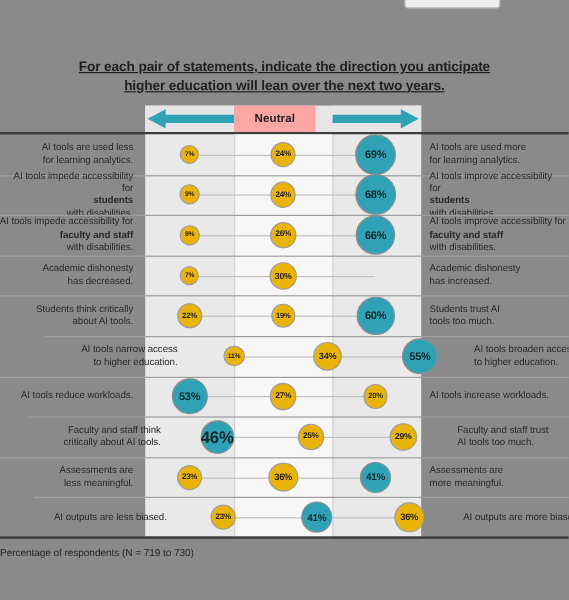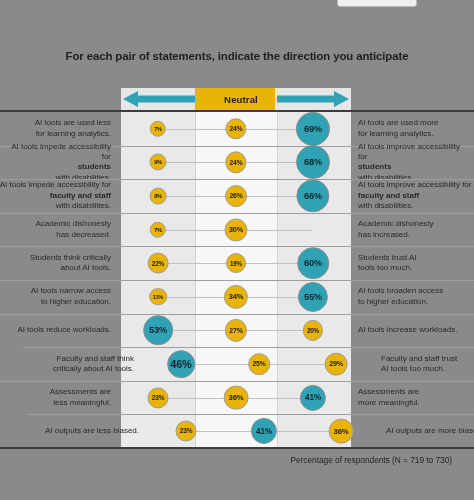--- a/index.html
+++ b/index.html
@@ -43,20 +43,21 @@
     position: absolute;
     left: 0;
     top: 49px;
     width: 474px;
     text-align: center;
     color: #1f1f1f;
     font-size: 11.4px;
     font-weight: bold;
     line-height: 15.5px;
     letter-spacing: -0.1px;
+    text-decoration: underline;
   }
   #title .tline { display: block; }
 
   
   #arrow-bar {
     position: absolute;
     left: 121px;
     top: 88px;
     width: 230px;
     height: 22px;
@@ -73,29 +74,28 @@
   #arrow-right { right: 0; }
 
   .arrow-svg { display: block; }
 
   #neutral-box {
     position: absolute;
     left: 74px;
     top: 0;
     width: 68px;
     height: 22px;
-    background: #eab308;
+    background: #fca5a5;
     display: flex;
     align-items: center;
     justify-content: center;
     color: #1f1f1f;
     font-size: 9.6px;
     font-weight: bold;
     letter-spacing: 0.1px;
-    padding-left: 12px;
   }
 
   
   .rule {
     position: absolute;
     left: 0;
     width: 474px;
     height: 2px;
     background: #3d3d3d;
   }
@@ -206,36 +206,37 @@
     background: #2fa3b5;
     border: 1.3px solid #8d8d8d;
     color: #10252a;
   }
 
   
   #footer {
     position: absolute;
     left: 0;
     top: 455px;
-    width: 452px;
-    text-align: right;
+    width: 380px;
+    text-align: left;
     color: #252525;
     font-size: 8.4px;
     letter-spacing: -0.05px;
   }
 </style>
 </head>
 <body>
 
 <div id="top-clip"></div>
 
 <div id="figure">
 
   <div id="title">
     <span class="tline">For each pair of statements, indicate the direction you anticipate</span>
+    <span class="tline">higher education will lean over the next two years.</span>
   </div>
 
   <div id="arrow-bar">
     <div class="arrow-half" id="arrow-left">
       <svg class="arrow-svg" width="74" height="22" viewBox="0 0 74 22" aria-hidden="true">
         <polygon points="2,11 17,3 17,7.6 74,7.6 74,14.4 17,14.4 17,19" fill="#2fa3b5"></polygon>
       </svg>
     </div>
     <div id="neutral-box">Neutral</div>
     <div class="arrow-half" id="arrow-right">
@@ -291,21 +292,21 @@
       </div>
       <div class="row" style="top: 246.4px;">
         <div class="rowline"></div>
         <div class="side-text side-left">Students think critically<br>about AI tools.</div>
         <div class="side-text side-right">Students trust AI<br>tools too much.</div>
         <div class="connector"></div>
         <div class="bubble gray" style="left: 158px; width: 20.77px; height: 20.77px; font-size: 6.54255px;">22%</div>
         <div class="bubble gray" style="left: 236px; width: 19.915px; height: 19.915px; font-size: 6.27323px;">19%</div>
         <div class="bubble teal" style="left: 313px; width: 31.6px; height: 31.6px; font-size: 9.2px;">60%</div>
       </div>
-      <div class="row" style="top: 280px;">
+      <div class="row" style="top: 280px; margin-left: 37px;">
         <div class="rowline"></div>
         <div class="side-text side-left">AI tools narrow access<br>to higher education.</div>
         <div class="side-text side-right">AI tools broaden access<br>to higher education.</div>
         <div class="connector"></div>
         <div class="bubble gray" style="left: 158px; width: 17.635px; height: 17.635px; font-size: 5.6px;">11%</div>
         <div class="bubble gray" style="left: 236px; width: 24.19px; height: 24.19px; font-size: 7.61985px;">34%</div>
         <div class="bubble teal" style="left: 313px; width: 30.175px; height: 30.175px; font-size: 9.2px;">55%</div>
       </div>
       <div class="row" style="top: 313.6px;">
         <div class="rowline"></div>
@@ -314,21 +315,21 @@
         <div class="connector"></div>
         <div class="bubble teal" style="left: 158px; width: 29.605px; height: 29.605px; font-size: 9.2px;">53%</div>
         <div class="bubble gray" style="left: 236px; width: 22.195px; height: 22.195px; font-size: 6.99143px;">27%</div>
         <div class="bubble gray" style="left: 313px; width: 20.2px; height: 20.2px; font-size: 6.363px;">20%</div>
       </div>
       <div class="row" style="top: 347.2px; margin-left: 23px;">
         <div class="rowline"></div>
         <div class="side-text side-left">Faculty and staff think<br>critically about AI tools.</div>
         <div class="side-text side-right">Faculty and staff trust<br>AI tools too much.</div>
         <div class="connector"></div>
-        <div class="bubble teal" style="left: 158px; width: 27.61px; height: 27.61px; font-size: 11px;">46%</div>
+        <div class="bubble teal" style="left: 158px; width: 27.61px; height: 27.61px; font-size: 14px;">46%</div>
         <div class="bubble gray" style="left: 236px; width: 21.625px; height: 21.625px; font-size: 6.81187px;">25%</div>
         <div class="bubble gray" style="left: 313px; width: 22.765px; height: 22.765px; font-size: 7.17098px;">29%</div>
       </div>
       <div class="row" style="top: 380.8px;">
         <div class="rowline"></div>
         <div class="side-text side-left">Assessments are<br>less meaningful.</div>
         <div class="side-text side-right">Assessments are<br>more meaningful.</div>
         <div class="connector"></div>
         <div class="bubble gray" style="left: 158px; width: 21.055px; height: 21.055px; font-size: 6.63232px;">23%</div>
         <div class="bubble gray" style="left: 236px; width: 24.76px; height: 24.76px; font-size: 7.7994px;">36%</div>

